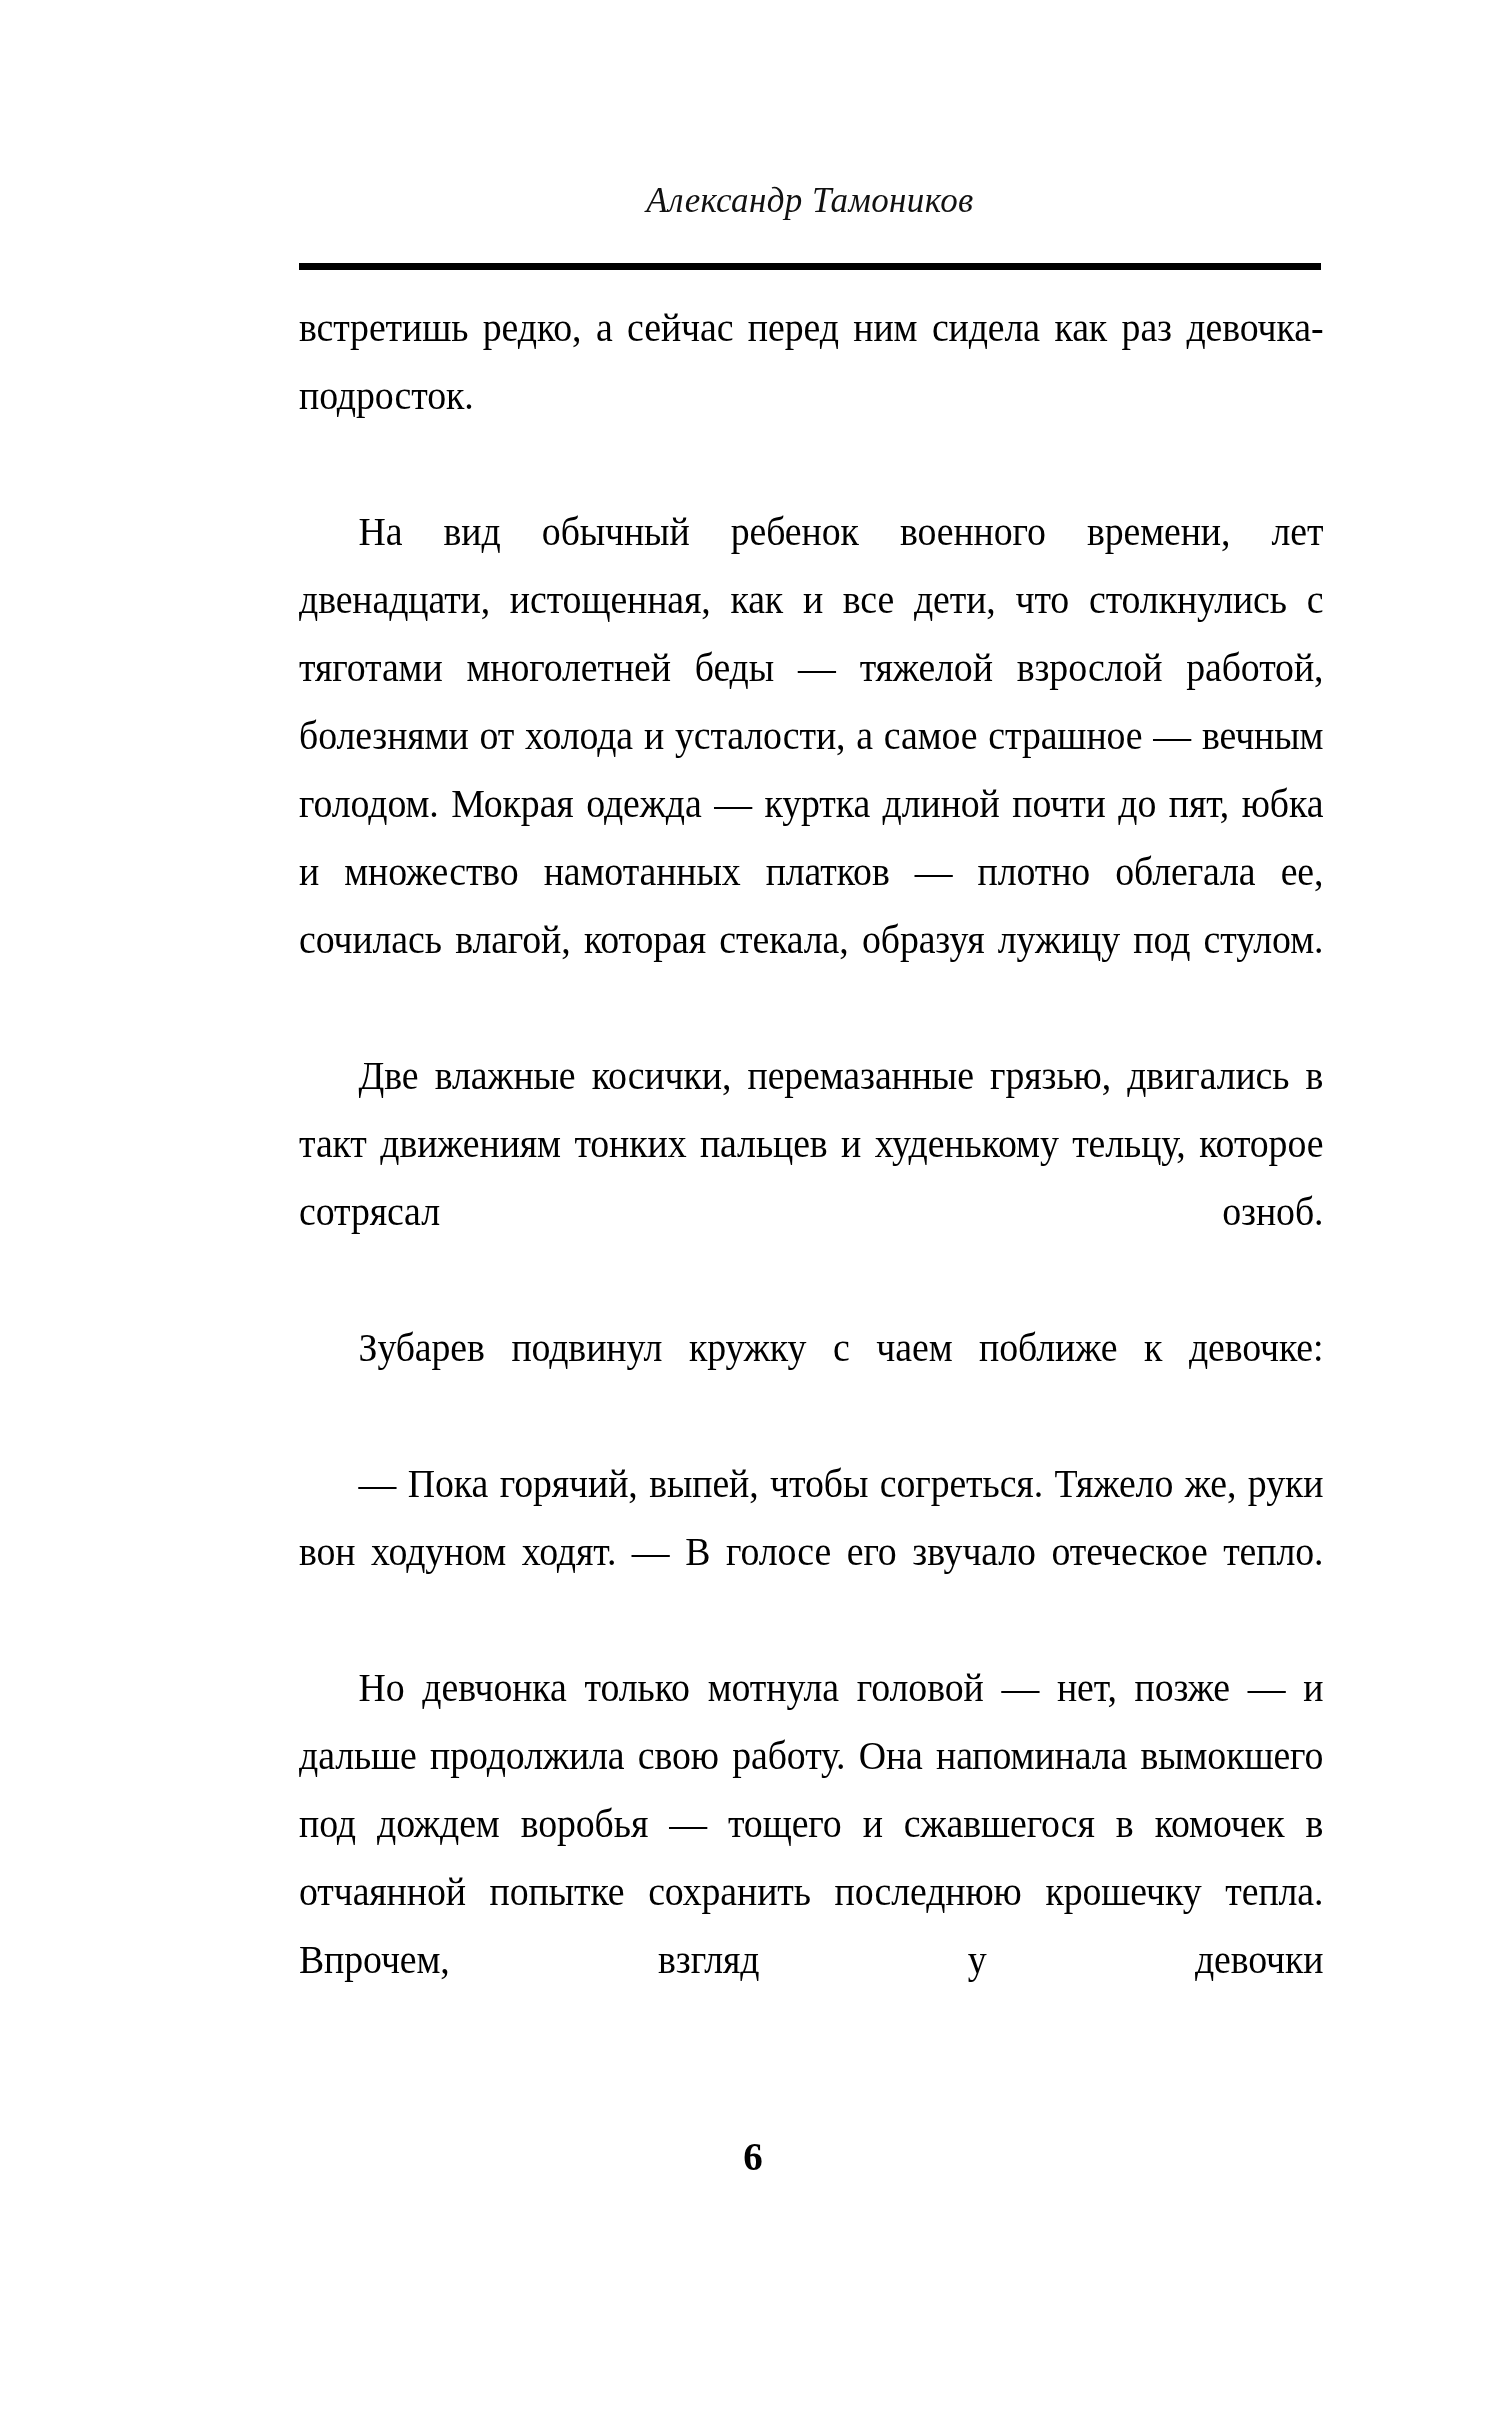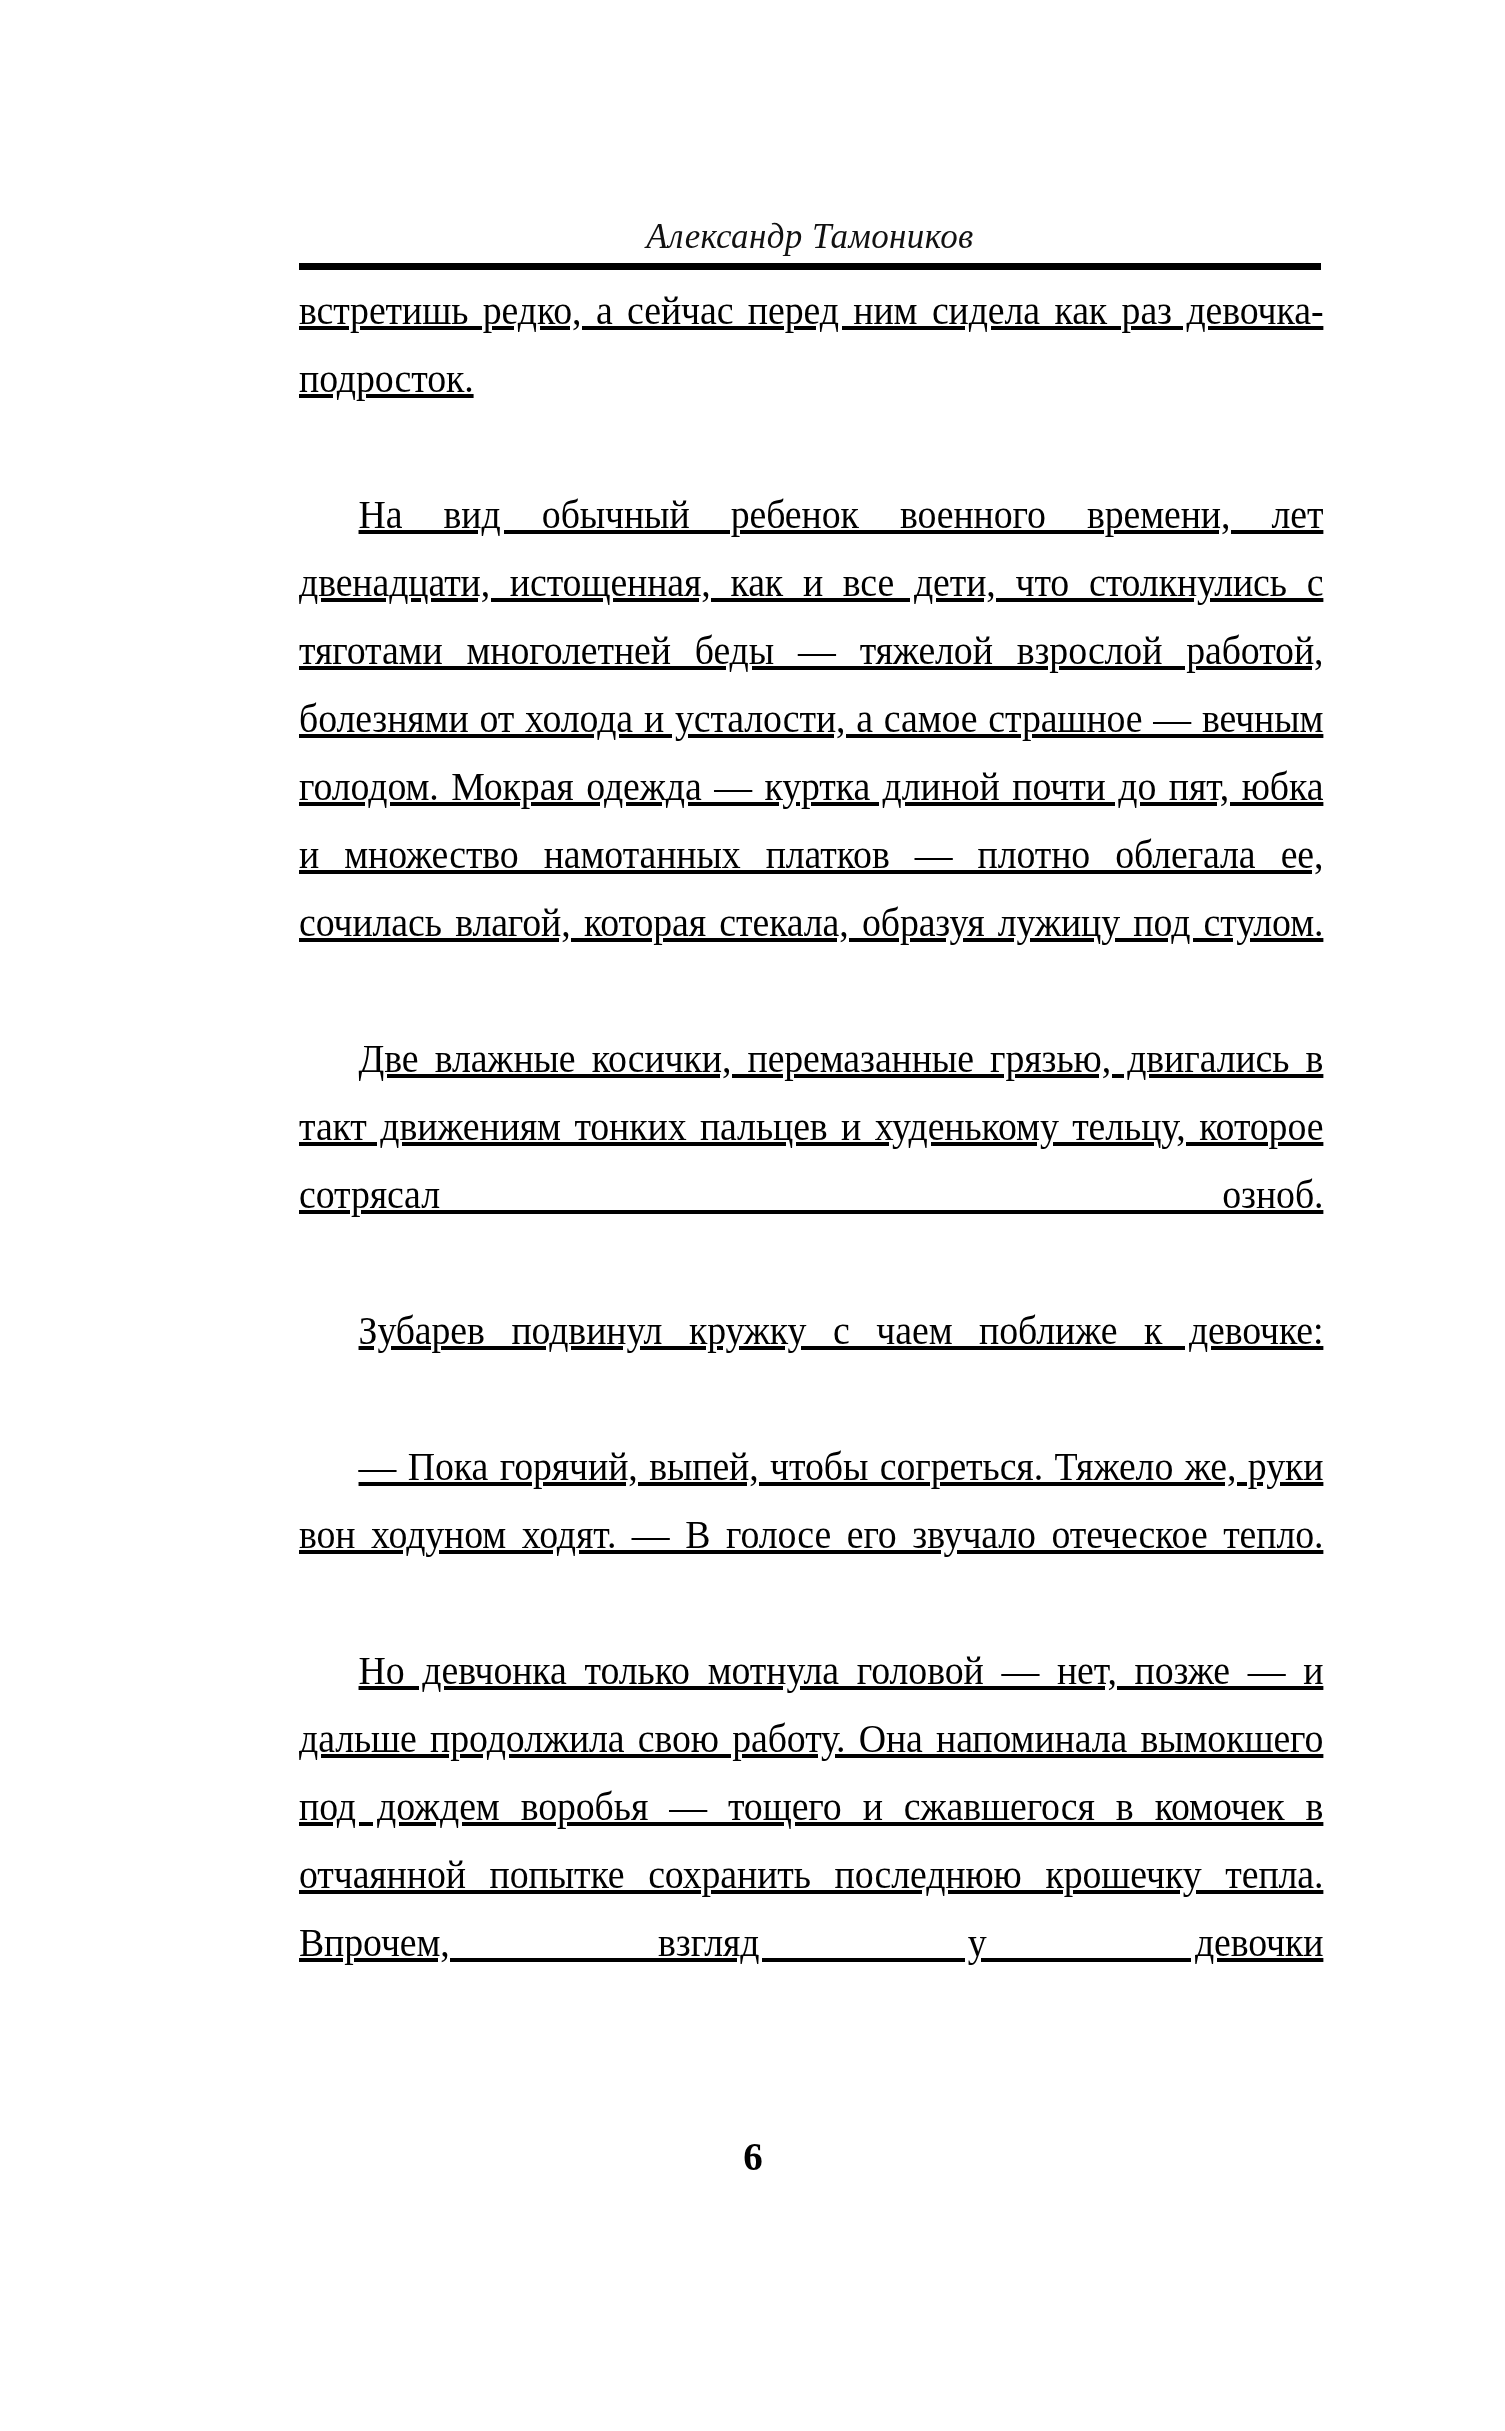--- a/index.html
+++ b/index.html
@@ -32,39 +32,37 @@
     left: 299px;
     top: 179px;
     width: 1022px;
     text-align: center;
     font-style: italic;
     font-size: 35px;
     line-height: 43px;
     letter-spacing: 0.4px;
     color: #111111;
     white-space: nowrap;
-    margin-top: 36px;
   }
 
   .head-rule {
     position: absolute;
     left: 299px;
     top: 263px;
     width: 1022px;
     height: 6.9px;
     background: #000000;
   }
 
   
   .text-block {
     position: absolute;
     left: 299px;
-    top: 277px;
+    top: 294px;
     width: 1024px;
-    text-decoration: underline;
   }
 
   .para {
     margin: 0;
     font-size: 40px;
     line-height: 68px;
     text-align: justify;
     text-justify: inter-word;
     letter-spacing: -0.1px;
     word-spacing: 0.5px;

